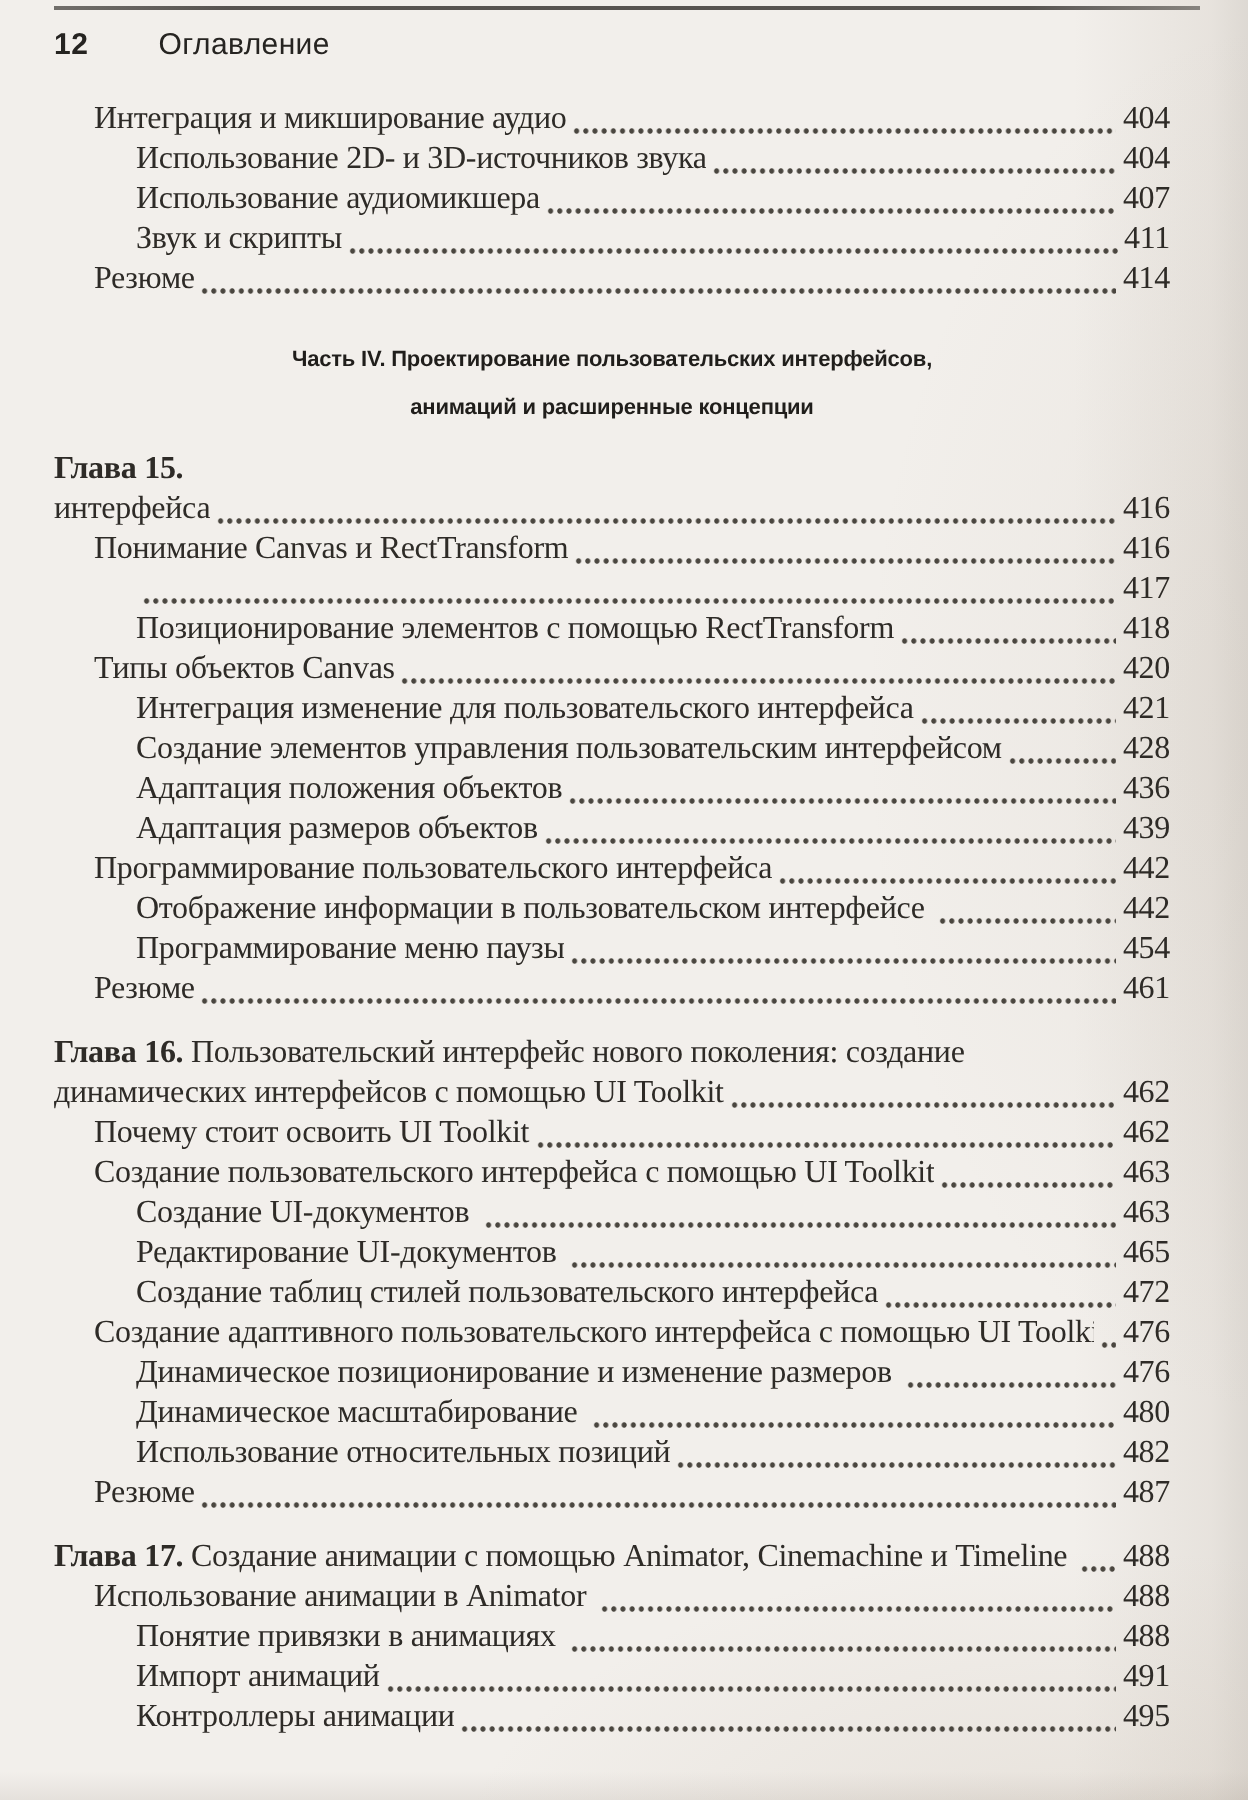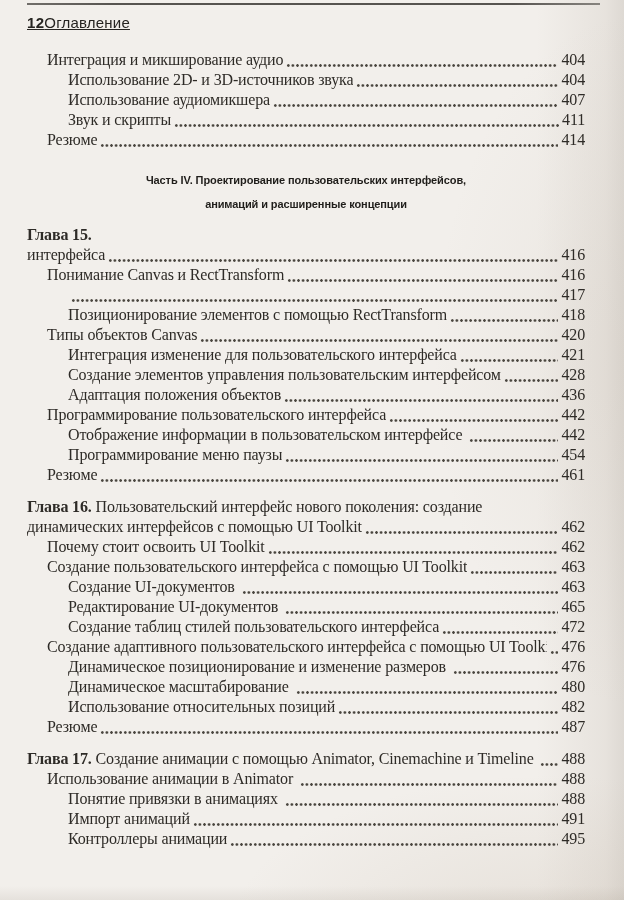--- a/index.html
+++ b/index.html
@@ -17,24 +17,24 @@
       linear-gradient(to top, rgba(150,140,128,0.14), rgba(150,140,128,0) 14px),
       var(--bg);
   }
   .top-rule{
     position:absolute; top:3px; left:27px; right:24px; height:2px;
     background:linear-gradient(to right, rgba(70,67,63,.75), rgba(70,67,63,.9) 15%, rgba(70,67,63,.9) 85%, rgba(70,67,63,.6));
   }
   .running-head{
     display:flex; align-items:flex-end;
     font-family:"Liberation Sans","DejaVu Sans",sans-serif;
-    font-size:15px; line-height:20px; color:var(--head-ink);text-decoration:underline;
+    font-size:15px; line-height:20px; color:var(--head-ink);
   }
   .running-head .pg{font-weight:700; letter-spacing:.3px;}
-  .running-head .head-title{letter-spacing:.2px;}
+  .running-head .head-title{margin-left:35px; letter-spacing:.2px;}
 
   .toc{font-family:"Liberation Serif","DejaVu Serif",serif; font-size:16px;}
   .toc > .entries:first-child{margin-top:17px;}
   .entries + .entries{margin-top:12px;}
 
   .part-heading{
     margin:18px 0 9px; text-align:center;
     font-family:"Liberation Sans","DejaVu Sans",sans-serif;
     font-size:11px; font-weight:700; line-height:24px;
     color:#201e1b; letter-spacing:-0.1px;
@@ -160,20 +160,26 @@
   </div>
 
 
   <div class="row ind-l2">
 
     <span class="title">Адаптация положения объектов</span>
     <span class="dots"></span>
     <span class="pnum">436</span>
   </div>
 
+  <div class="row ind-l2">
+
+    <span class="title">Адаптация размеров объектов</span>
+    <span class="dots"></span>
+    <span class="pnum">439</span>
+  </div>
 
   <div class="row ind-l1">
 
     <span class="title">Программирование пользовательского интерфейса</span>
     <span class="dots"></span>
     <span class="pnum">442</span>
   </div>
 
   <div class="row ind-l2">
 

